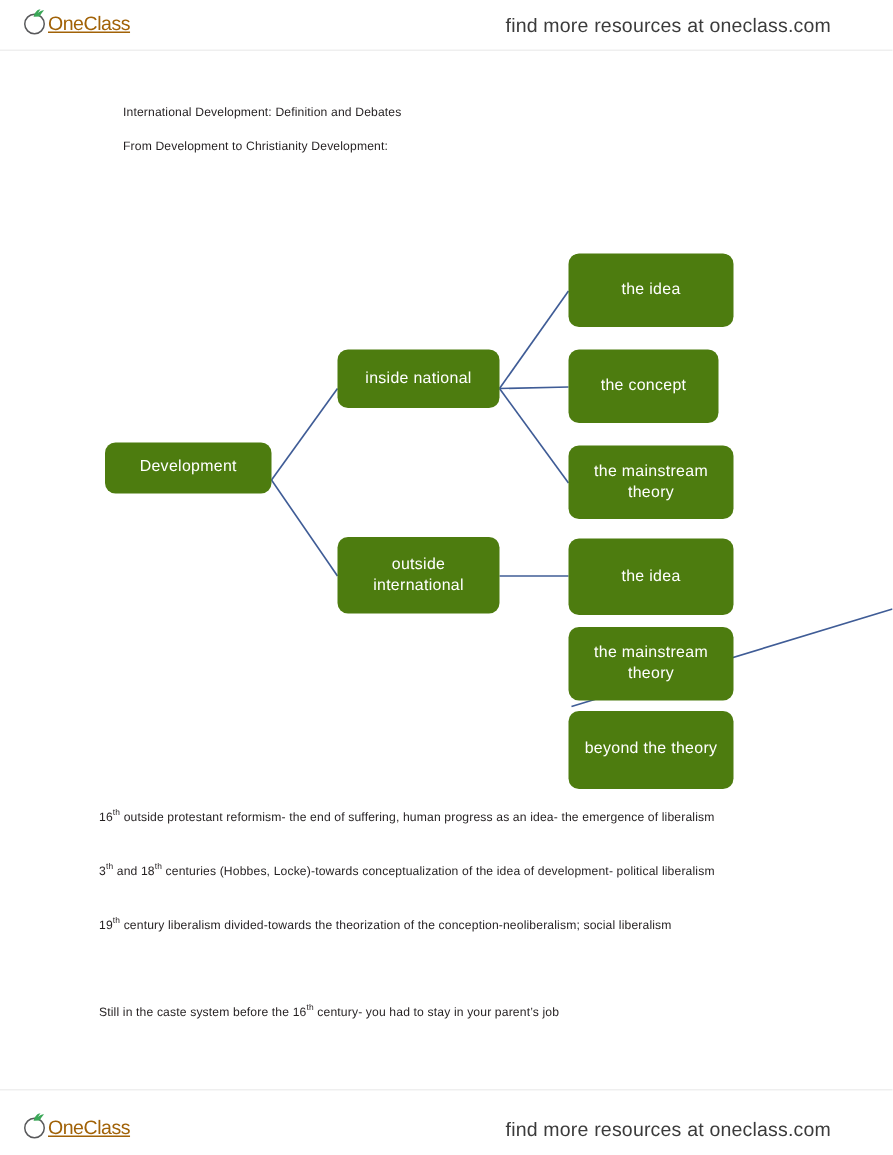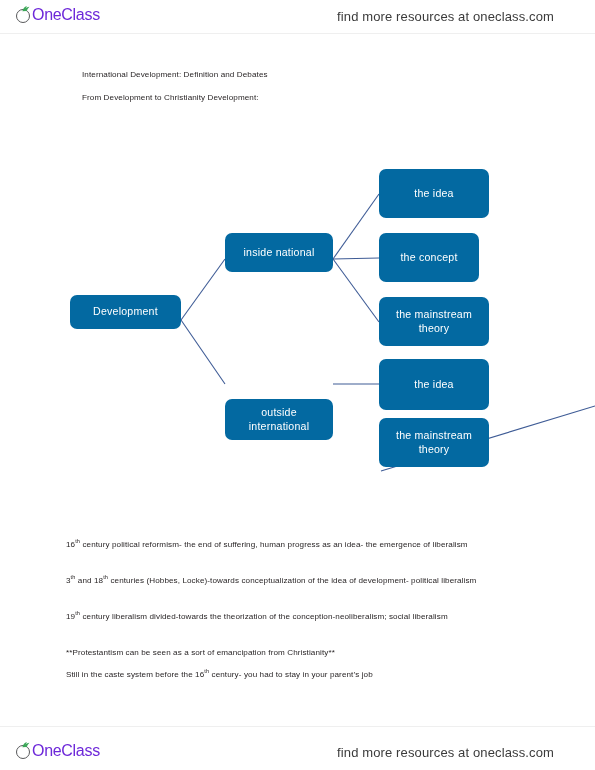--- a/index.html
+++ b/index.html
@@ -58,26 +58,27 @@
   }
   .brand-mark .leaf {
     position: absolute;
     left: 6px;
     top: 0px;
     width: 9px;
     height: 6px;
   }
   .brand-text {
     font-family: "Liberation Sans", sans-serif;
-    font-size: 16px;
+    font-size: 13px;
     letter-spacing: -0.3px;
-    color: #6d28d9;
+    color: #a16207;
     line-height: 1;
     font-weight: 400;
     margin-left: -2px;
+    text-decoration: underline;
   }
   .header-note, .footer-note {
     position: absolute;
     right: 41px;
     font-size: 13px;
     color: #3b3b3b;
     letter-spacing: 0.01em;
     white-space: nowrap;
   }
   .header-note { top: 9px; }
@@ -148,38 +149,38 @@
     left: 0;
     top: 0;
     width: 595px;
     height: 770px;
     pointer-events: none;
   }
   .diagram svg { display: block; }
 
   .node {
     position: absolute;
-    background: #0369a1;
+    background: #4d7c0f;
     border-radius: 7px;
     color: #ffffff;
     display: flex;
     align-items: center;
     justify-content: center;
     text-align: center;
     font-size: 10.6px;
     line-height: 13.6px;
     letter-spacing: 0.02em;
     box-shadow: 0 0 0 0 rgba(0,0,0,0);
   }
   .node span { display: block; padding: 0 6px; }
 
   
   #node-development   { left: 70px;  top: 295px; width: 111px; height: 34px; }
   #node-inside        { left: 225px; top: 233px; width: 108px; height: 39px; }
-  #node-outside       { left: 225px; top: 358px; width: 108px; height: 41px; margin-top: 41px; }
+  #node-outside       { left: 225px; top: 358px; width: 108px; height: 51px; }
   #node-idea-1        { left: 379px; top: 169px; width: 110px; height: 49px; }
   #node-concept       { left: 379px; top: 233px; width: 100px; height: 49px; }
   #node-mainstream-1  { left: 379px; top: 297px; width: 110px; height: 49px; }
   #node-idea-2        { left: 379px; top: 359px; width: 110px; height: 51px; }
   #node-mainstream-2  { left: 379px; top: 418px; width: 110px; height: 49px; }
   #node-beyond        { left: 379px; top: 474px; width: 110px; height: 52px; }
 </style>
 </head>
 <body>
 
@@ -248,34 +249,36 @@
   </div>
 
   <div id="node-idea-2" class="node">
     <span>the idea</span>
   </div>
 
   <div id="node-mainstream-2" class="node">
     <span>the mainstream theory</span>
   </div>
 
+  <div id="node-beyond" class="node">
+    <span>beyond the theory</span>
+  </div>
 
   <div class="para p1">
-    <span>16</span><sup>th</sup><span> century political reformism- the end of suffering, human progress as an idea- the emergence of liberalism</span>
+    <span>16</span><sup>th</sup><span> outside protestant reformism- the end of suffering, human progress as an idea- the emergence of liberalism</span>
   </div>
 
   <div class="para p2">
     <span>3</span><sup>th</sup><span> and 18</span><sup>th</sup><span> centuries (Hobbes, Locke)-towards conceptualization of the idea of development- political liberalism</span>
   </div>
 
   <div class="para p3">
     <span>19</span><sup>th</sup><span> century liberalism divided-towards the theorization of the conception-neoliberalism; social liberalism</span>
   </div>
 
-  <div class="para p4">**Protestantism can be seen as a sort of emancipation from Christianity**</div>
 
   <div class="para p5">
     <span>Still in the caste system before the 16</span><sup>th</sup><span> century- you had to stay in your parent’s job</span>
   </div>
 
   <div class="footer">
     <div class="ftr-rule"></div>
     <div class="brand">
       <span class="brand-mark">
         <span class="ring"></span>

